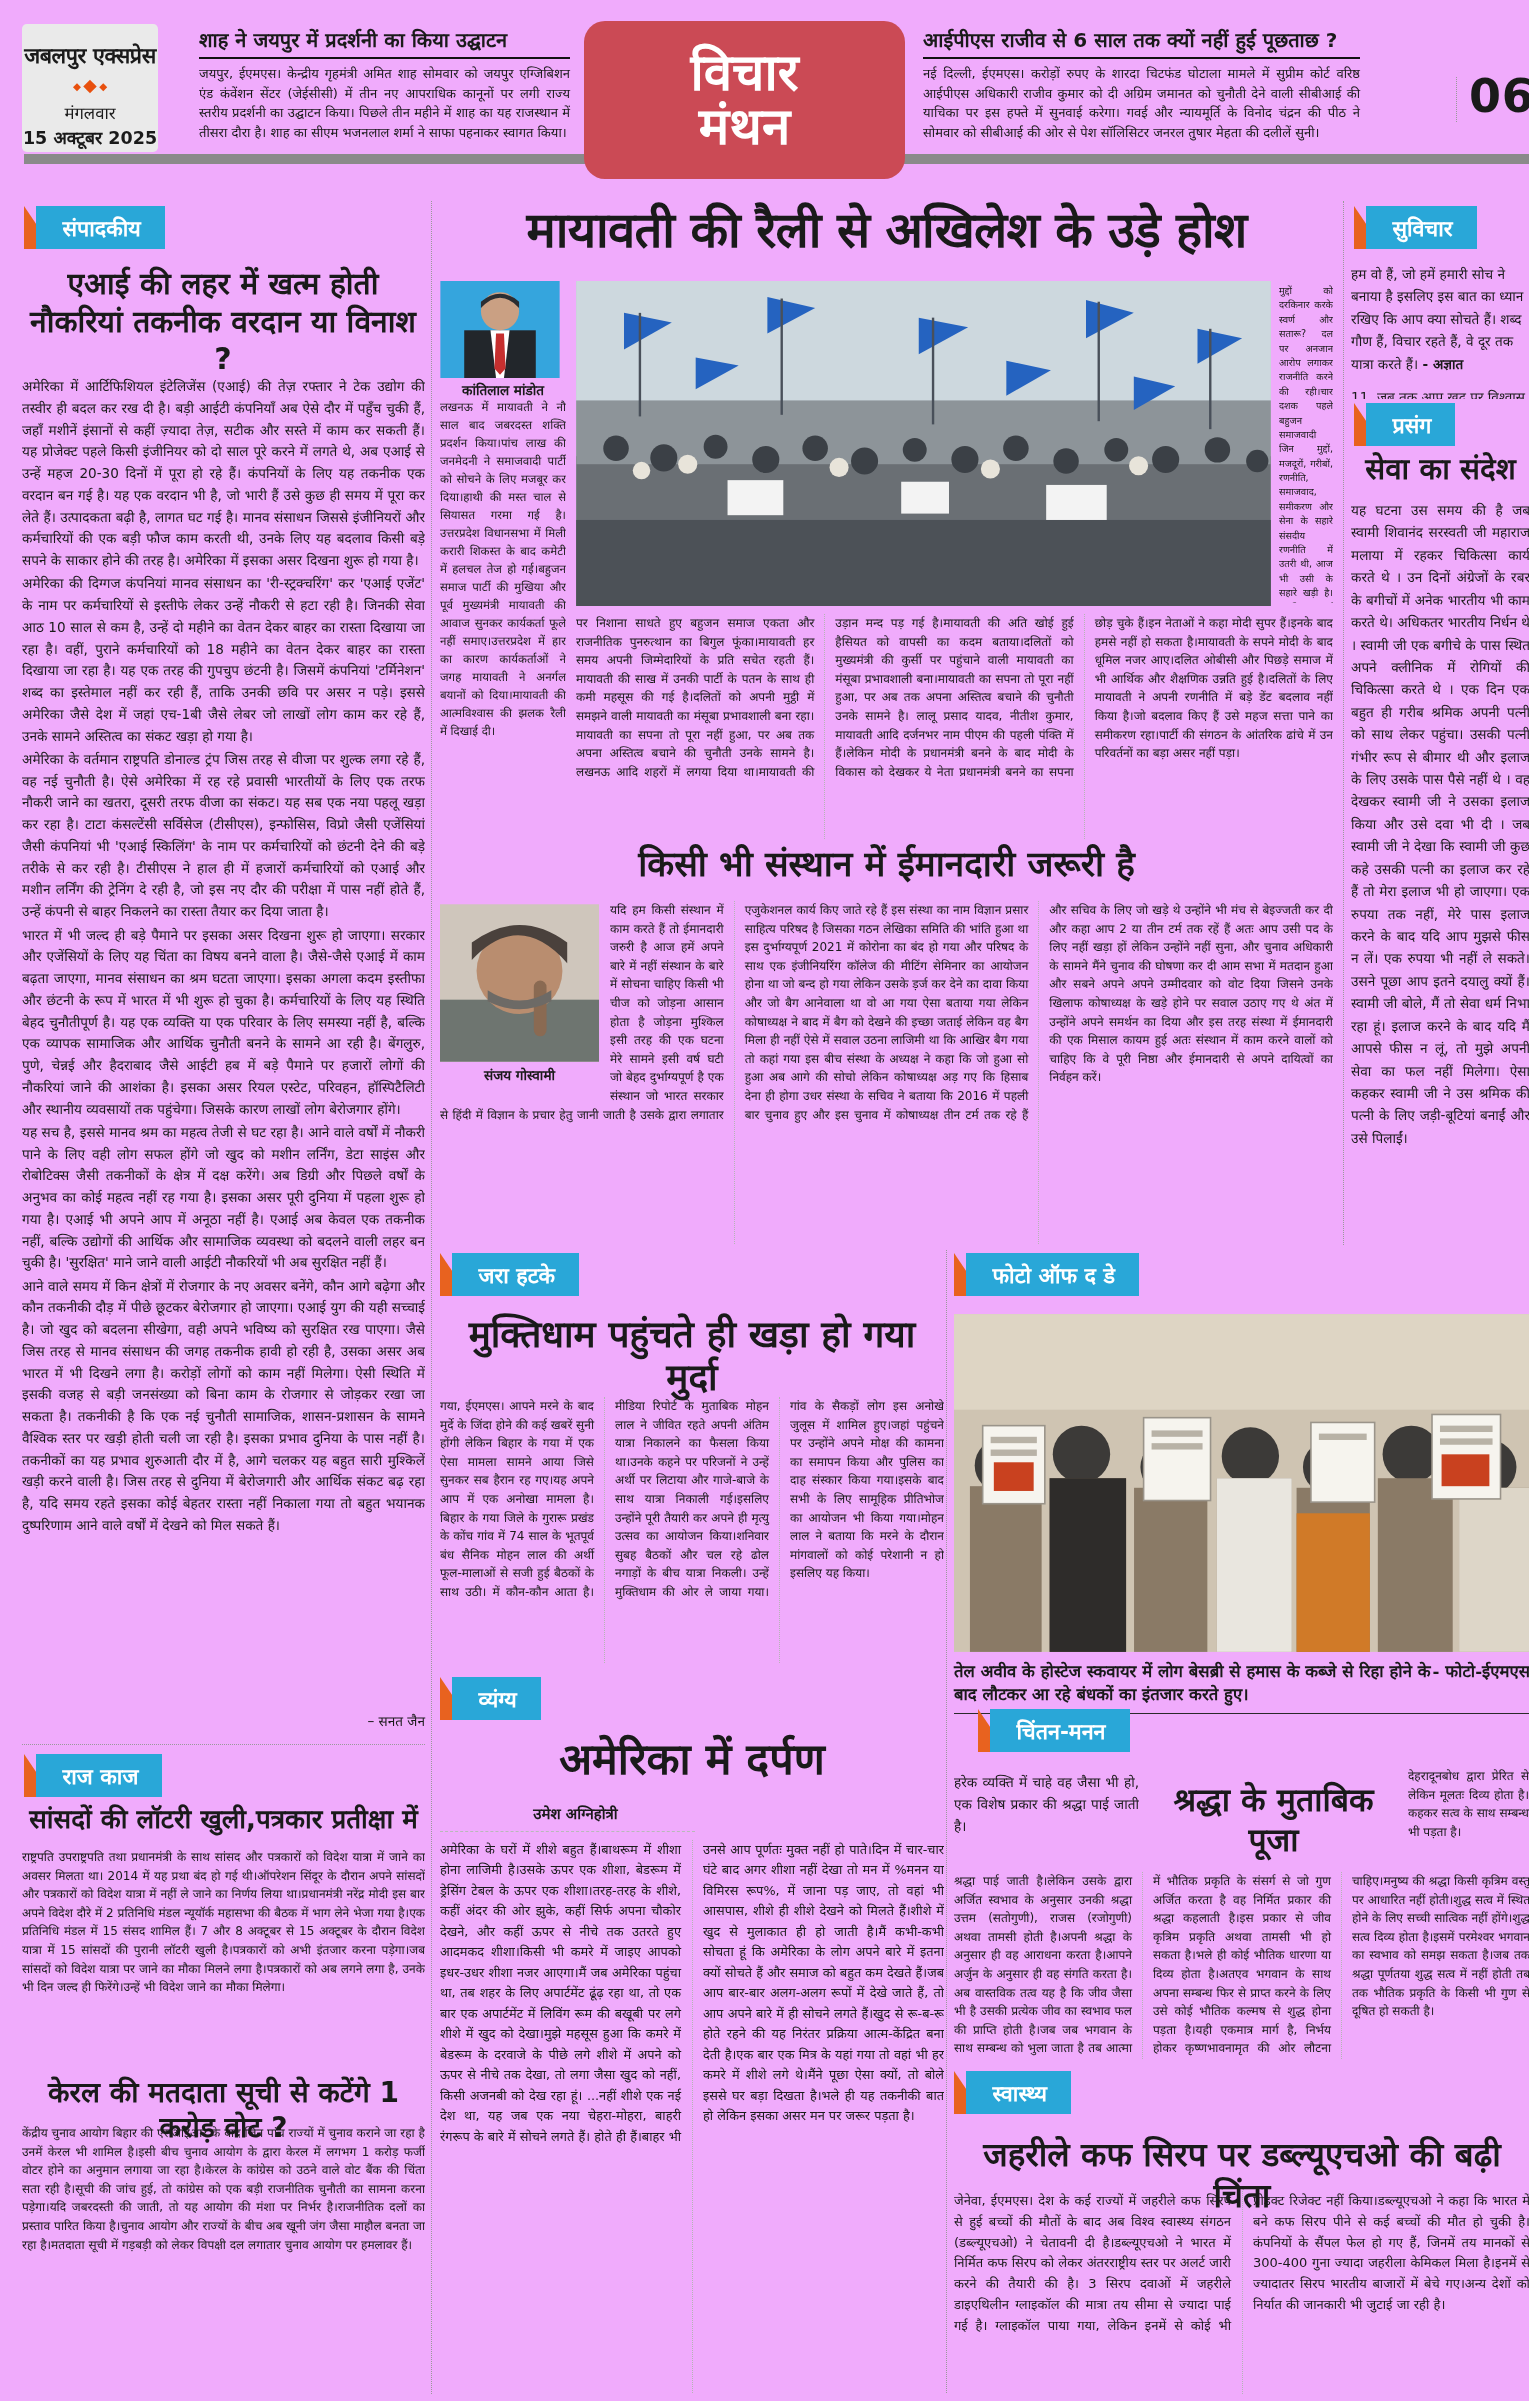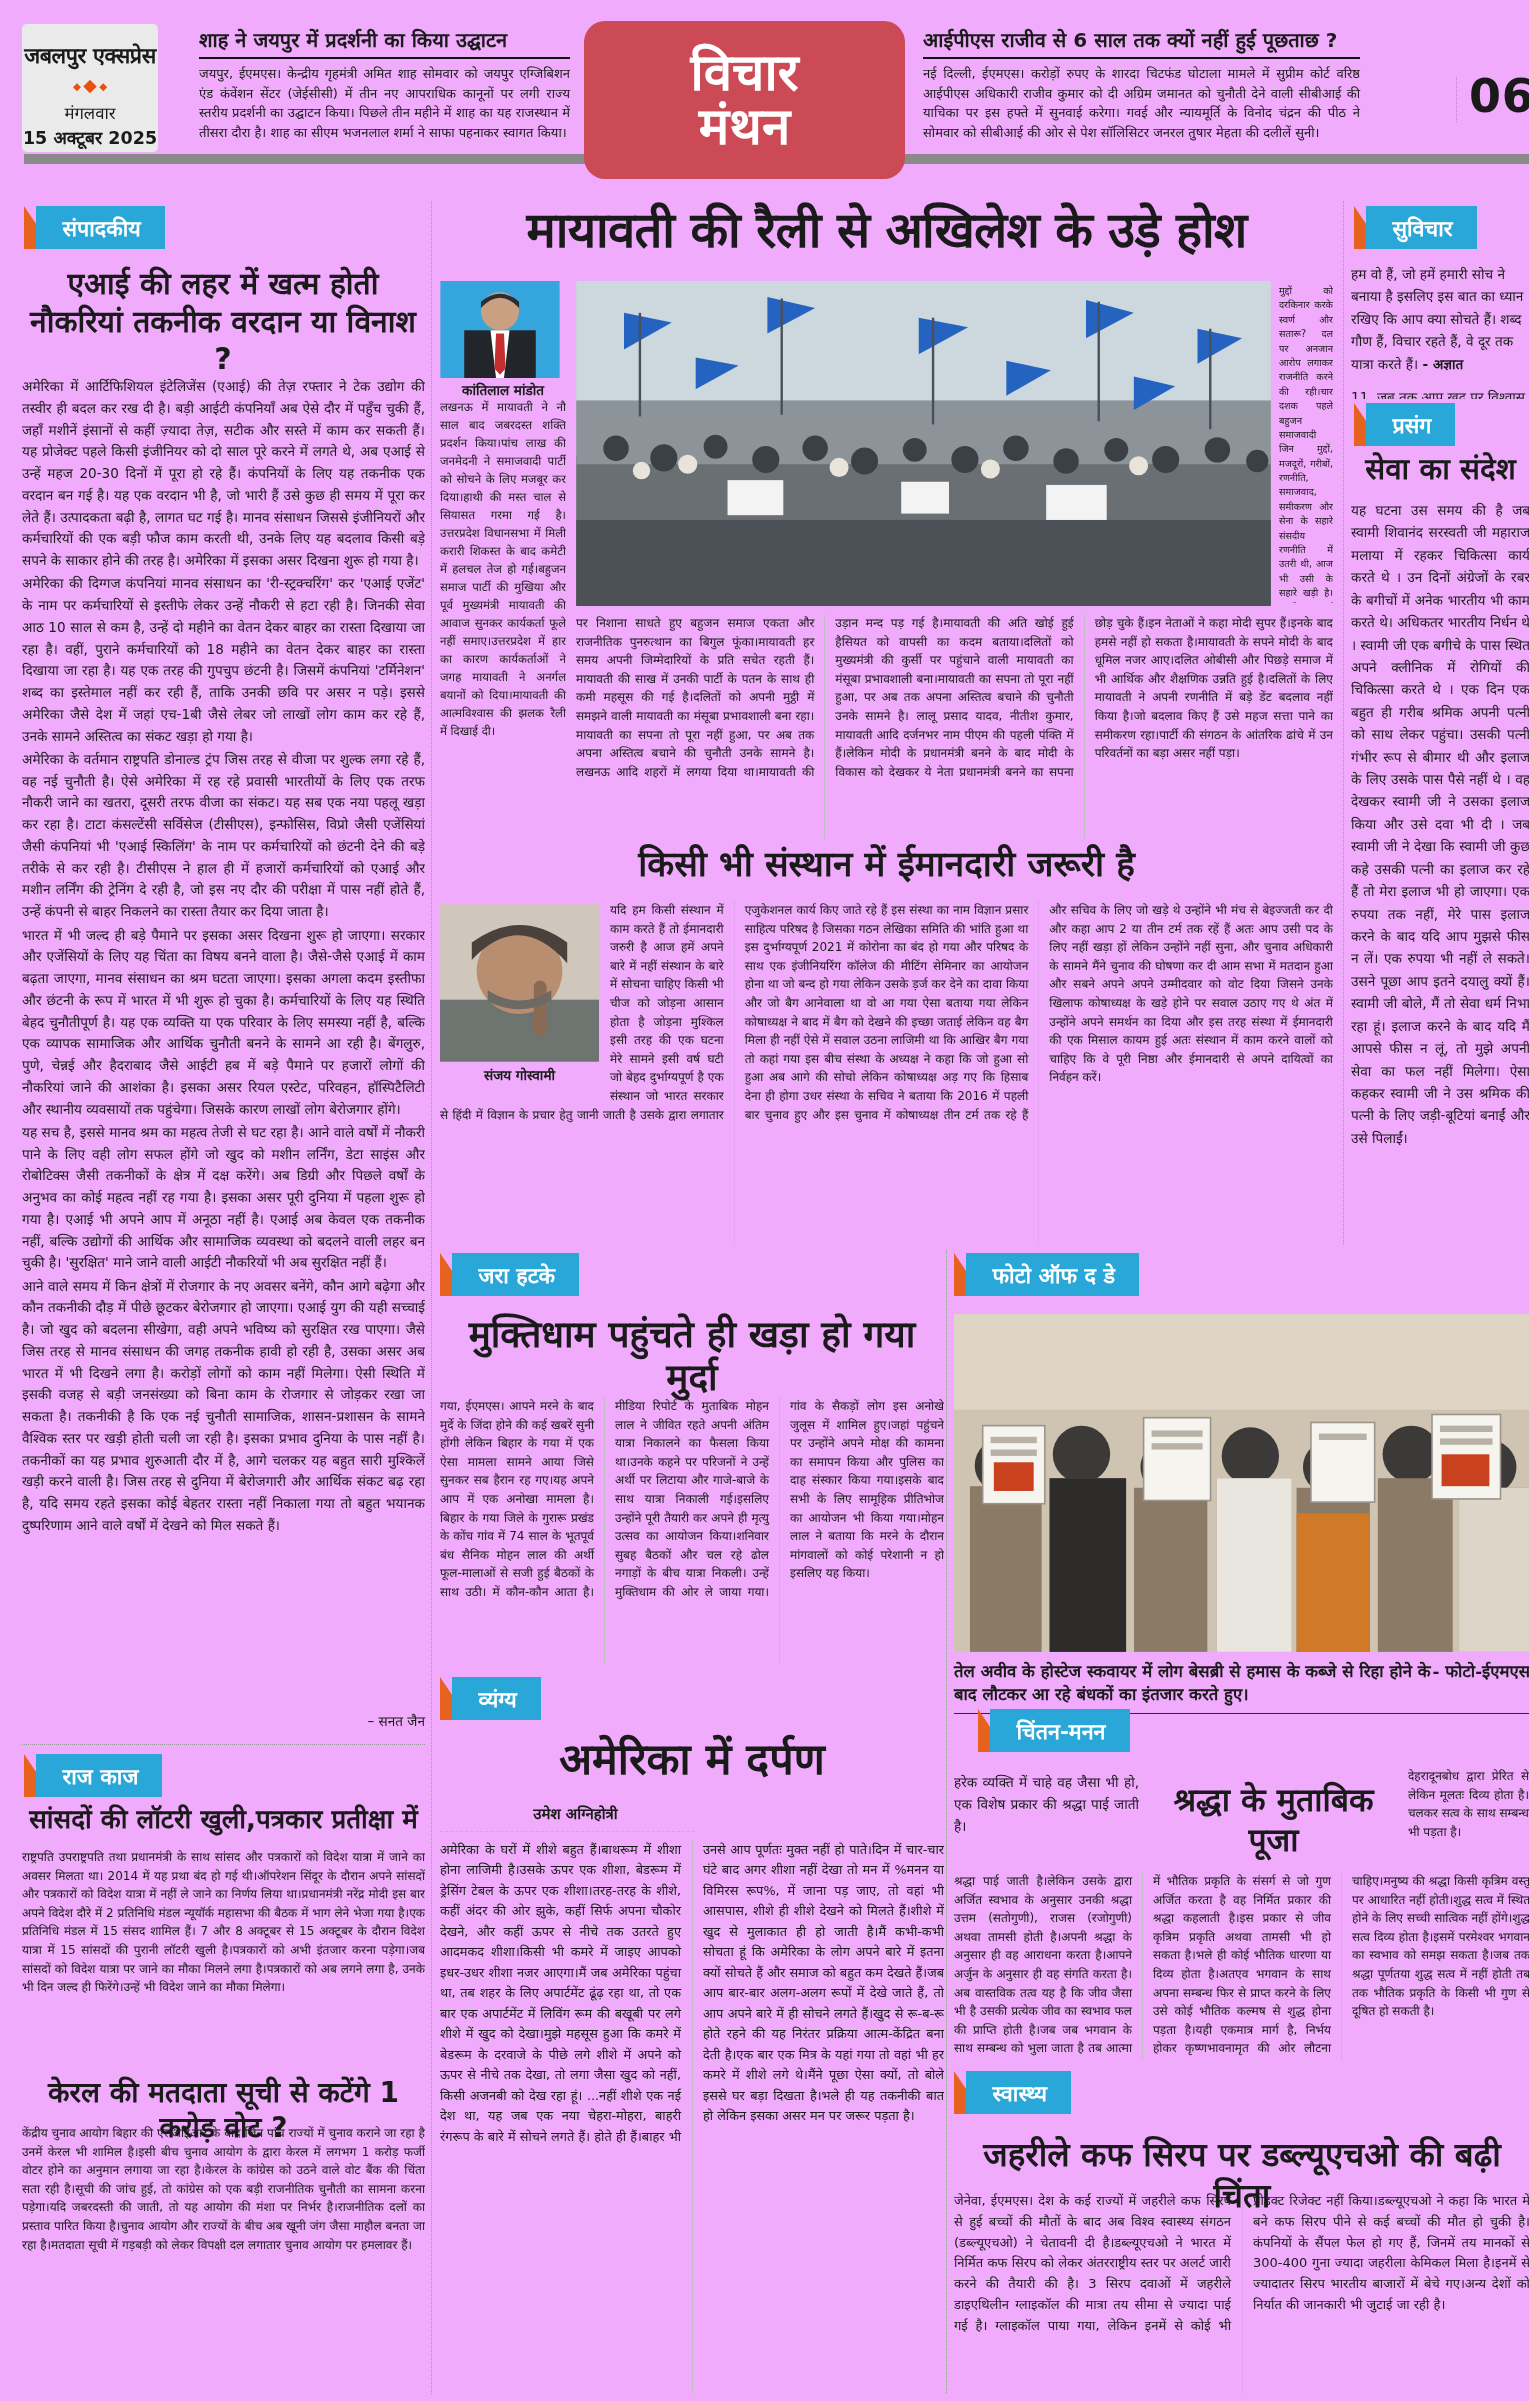--- a/index.html
+++ b/index.html
@@ -267,21 +267,21 @@
   <div class="abs auth" style="left:456px;top:1803px;width:239px;">उमेश अग्निहोत्री</div>
   <div class="abs" style="left:440px;top:1831px;width:255px;border-top:1.6px dashed #b9b9b9;"></div>
   <div class="abs cols2 body-txt jc clip" style="left:440px;top:1840px;width:504px;height:553px;font-size:12.8px;">अमेरिका के घरों में शीशे बहुत हैं।बाथरूम में शीशा होना लाजिमी है।उसके ऊपर एक शीशा, बेडरूम में ड्रेसिंग टेबल के ऊपर एक शीशा।तरह-तरह के शीशे, कहीं अंदर की ओर झुके, कहीं सिर्फ अपना चौकोर देखने, और कहीं ऊपर से नीचे तक उतरते हुए आदमकद शीशा।किसी भी कमरे में जाइए आपको इधर-उधर शीशा नजर आएगा।मैं जब अमेरिका पहुंचा था, तब शहर के लिए अपार्टमेंट ढूंढ़ रहा था, तो एक बार एक अपार्टमेंट में लिविंग रूम की बखूबी पर लगे शीशे में खुद को देखा।मुझे महसूस हुआ कि कमरे में बेडरूम के दरवाजे के पीछे लगे शीशे में अपने को ऊपर से नीचे तक देखा, तो लगा जैसा खुद को नहीं, किसी अजनबी को देख रहा हूं। ...नहीं शीशे एक नई देश था, यह जब एक नया चेहरा-मोहरा, बाहरी रंगरूप के बारे में सोचने लगते हैं।   होते ही हैं।बाहर भी उनसे आप पूर्णतः मुक्त नहीं हो पाते।दिन में चार-चार घंटे बाद अगर शीशा नहीं देखा तो मन में %मनन या विमिरस रूप%, में जाना पड़ जाए, तो वहां भी आसपास, शीशे ही शीशे देखने को मिलते हैं।शीशे में खुद से मुलाकात ही हो जाती है।मैं कभी-कभी सोचता हूं कि अमेरिका के लोग अपने बारे में इतना क्यों सोचते हैं और समाज को बहुत कम देखते हैं।जब आप बार-बार अलग-अलग रूपों में देखे जाते हैं, तो आप अपने बारे में ही सोचने लगते हैं।खुद से रू-ब-रू होते रहने की यह निरंतर प्रक्रिया आत्म-केंद्रित बना देती है।एक बार एक मित्र के यहां गया तो वहां भी हर कमरे में शीशे लगे थे।मैंने पूछा ऐसा क्यों, तो बोले इससे घर बड़ा दिखता है।भले ही यह तकनीकी बात हो लेकिन इसका असर मन पर जरूर पड़ता है।</div>
 
   <div class="abs tab" style="left:954px;top:1709px;margin-left:24px;">
     <span class="tri"></span>
     <span class="lbl">चिंतन-मनन</span>
   </div>
   <div class="abs body-txt jc clip" style="left:954px;top:1772px;width:185px;height:94px;">हरेक व्यक्ति में चाहे वह जैसा भी हो, एक विशेष प्रकार की श्रद्धा पाई जाती है।</div>
   <div class="abs h-md" style="left:1146px;top:1780px;width:255px;font-size:32px;">श्रद्धा के मुताबिक पूजा</div>
-  <div class="abs body-sm jc clip" style="left:1408px;top:1767px;width:121px;height:100px;">देहरादूनबोध द्वारा प्रेरित से लेकिन मूलतः दिव्य होता है।चलकर सत्व के साथ सम्बन्ध भी पड़ता है।</div>
+  <div class="abs body-sm jc clip" style="left:1408px;top:1767px;width:121px;height:100px;">देहरादूनबोध द्वारा प्रेरित से लेकिन मूलतः दिव्य होता है।कहकर सत्व के साथ सम्बन्ध भी पड़ता है।</div>
   <div class="abs cols3 body-sm jc clip" style="left:954px;top:1872px;width:576px;height:187px;">श्रद्धा पाई जाती है।लेकिन उसके द्वारा अर्जित स्वभाव के अनुसार उनकी श्रद्धा उत्तम (सतोगुणी), राजस (रजोगुणी) अथवा तामसी होती है।अपनी श्रद्धा के अनुसार ही वह आराधना करता है।आपने अर्जुन के अनुसार ही वह संगति करता है।अब वास्तविक तत्व यह है कि जीव जैसा भी है उसकी प्रत्येक जीव का स्वभाव फल की प्राप्ति होती है।जब जब भगवान के साथ सम्बन्ध को भुला जाता है तब आत्मा में भौतिक प्रकृति के संसर्ग से जो गुण अर्जित करता है वह निर्मित प्रकार की श्रद्धा कहलाती है।इस प्रकार से जीव कृत्रिम प्रकृति अथवा तामसी भी हो सकता है।भले ही कोई भौतिक धारणा या   दिव्य होता है।अतएव भगवान के साथ अपना सम्बन्ध फिर से प्राप्त करने के लिए उसे कोई भौतिक कल्मष से शुद्ध होना पड़ता है।यही एकमात्र मार्ग है, निर्भय होकर कृष्णभावनामृत की ओर लौटना चाहिए।मनुष्य की श्रद्धा किसी कृत्रिम वस्तु पर आधारित नहीं होती।शुद्ध सत्व में स्थित होने के लिए सच्ची सात्विक नहीं होंगे।शुद्ध सत्व दिव्य होता है।इसमें परमेश्वर भगवान का स्वभाव को समझ सकता है।जब तक श्रद्धा पूर्णतया शुद्ध सत्व में नहीं होती तब तक भौतिक प्रकृति के किसी भी गुण से दूषित हो सकती है।</div>
 
   <div class="abs tab" style="left:954px;top:2071px;">
     <span class="tri"></span>
     <span class="lbl">स्वास्थ्य</span>
   </div>
   <div class="abs h-md" style="left:954px;top:2134px;width:576px;font-size:33px;">जहरीले कफ सिरप पर डब्ल्यूएचओ की बढ़ी चिंता</div>
   <div class="abs cols2 body-txt jc clip" style="left:954px;top:2191px;width:576px;height:203px;font-size:13px;">जेनेवा, ईएमएस। देश के कई राज्यों में जहरीले कफ सिरप से हुई बच्चों की मौतों के बाद अब विश्व स्वास्थ्य संगठन (डब्ल्यूएचओ) ने चेतावनी दी है।डब्ल्यूएचओ ने भारत में निर्मित कफ सिरप को लेकर अंतरराष्ट्रीय स्तर पर अलर्ट जारी करने की तैयारी की है। 3 सिरप दवाओं में जहरीले डाइएथिलीन ग्लाइकॉल की मात्रा तय सीमा से ज्यादा पाई गई है।   ग्लाइकॉल पाया गया, लेकिन इनमें से कोई भी प्रोडक्ट रिजेक्ट नहीं किया।डब्ल्यूएचओ ने कहा कि भारत में बने कफ सिरप पीने से कई बच्चों की मौत हो चुकी है।कंपनियों के सैंपल फेल हो गए हैं, जिनमें तय मानकों से 300-400 गुना ज्यादा जहरीला केमिकल मिला है।इनमें से ज्यादातर सिरप भारतीय बाजारों में बेचे गए।अन्य देशों को निर्यात की जानकारी भी जुटाई जा रही है।</div>
 
   <div class="abs tab" style="left:1354px;top:206px;">

